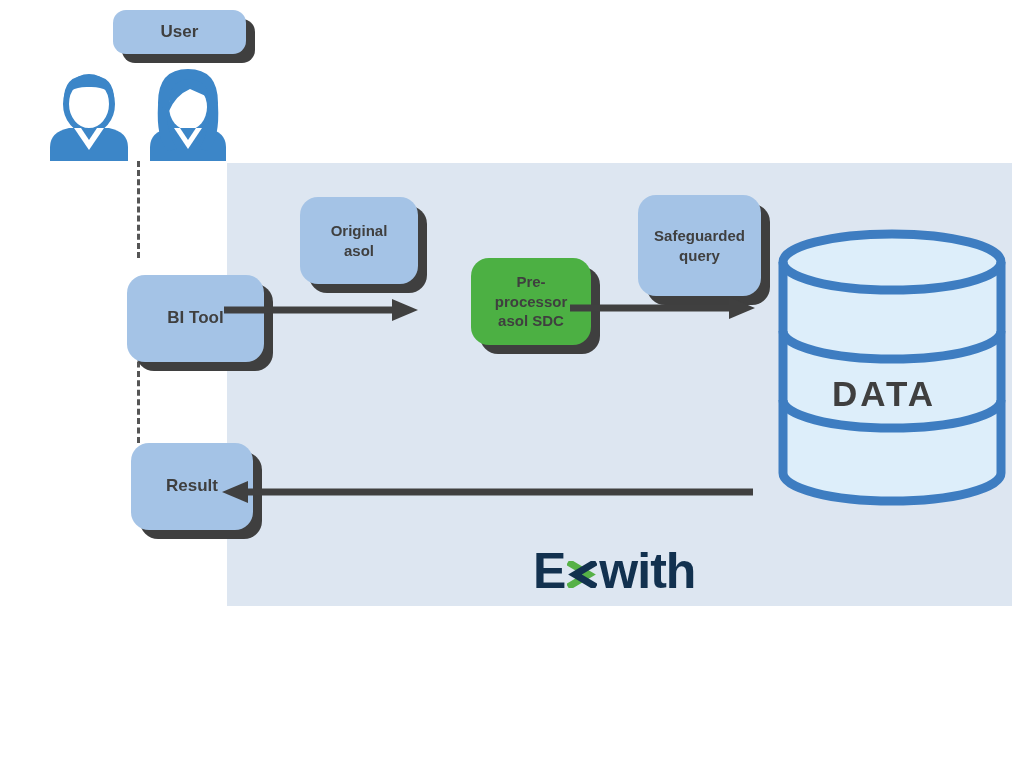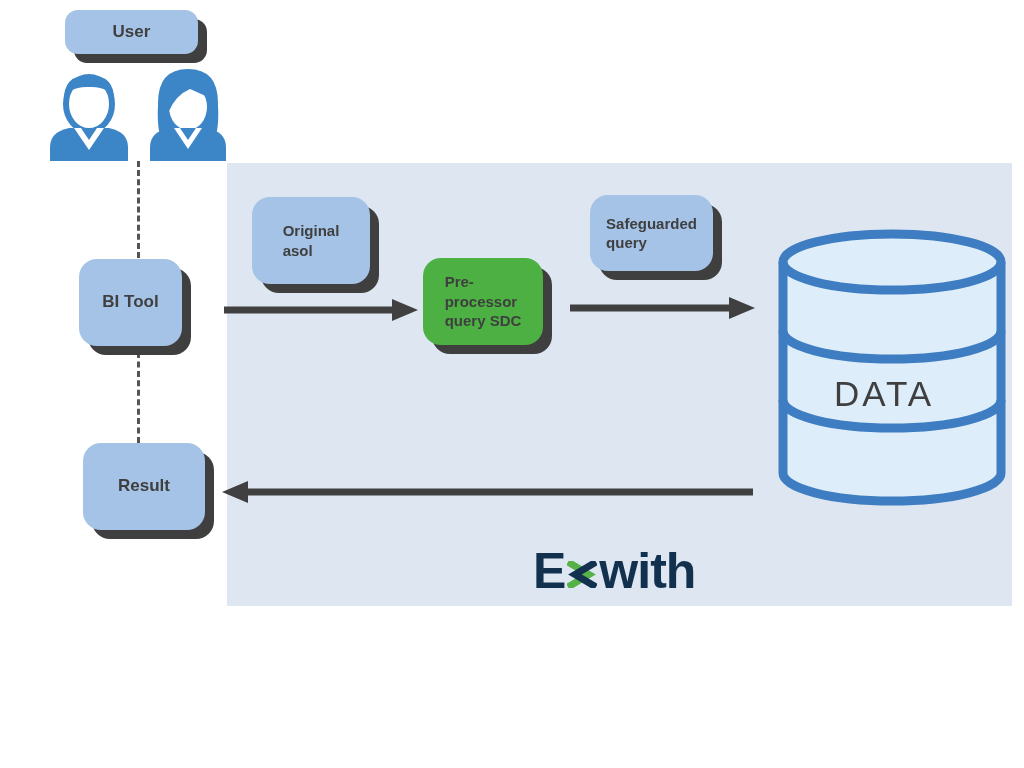--- a/index.html
+++ b/index.html
@@ -32,44 +32,45 @@
     position:absolute;
     left:227px;top:163px;width:785px;height:443px;
     background:var(--c-panel);
   }
   .node{
     position:absolute;
     display:flex;align-items:center;justify-content:center;
     background:var(--c-box_fill);
     color:var(--c-box_text);
     font-weight:bold;
-    text-align:left;
+    text-align:center;
     white-space:pre-line;
     line-height:1.3;
     border-radius:18px;
     box-shadow:9px 9px 0 var(--c-shadow);
+    margin-left:48px;
   }
   .node-user{left:65px;top:10px;width:133px;height:44px;border-radius:13px;font-size:17px;}
-  .node-bitool{left:79px;top:259px;width:103px;height:87px;font-size:17px;}
+  .node-bitool{left:79px;top:275px;width:137px;height:87px;font-size:17px;}
   .node-result{left:83px;top:443px;width:122px;height:87px;font-size:17px;}
   .node-origq{left:252px;top:197px;width:118px;height:87px;font-size:15px;}
   .node-prep{left:423px;top:258px;width:120px;height:87px;font-size:15px;background:var(--c-green_fill);}
-  .node-safeq{left:590px;top:195px;width:123px;height:76px;font-size:15px;}
+  .node-safeq{left:590px;top:195px;width:123px;height:101px;font-size:15px;}
   .dash{
     position:absolute;left:137px;width:0;
     border-left:3px dashed var(--c-dash);
   }
   .dash-1{top:161px;height:97px;}
   .dash-2{top:352px;height:91px;}
   .abs{position:absolute;}
   .data-label{
     position:absolute;
     left:778px;top:374px;width:212px;
     text-align:center;
-    font-size:35px;font-weight:normal;letter-spacing:3px;
+    font-size:35px;font-weight:bold;letter-spacing:3px;
     color:var(--c-box_text);
   }
   .logo{
     position:absolute;
     left:533px;top:546px;
     display:flex;align-items:baseline;
     font-size:50px;font-weight:bold;letter-spacing:-1px;
     color:var(--c-logo_navy);
     line-height:1;
   }
@@ -117,21 +118,21 @@
   </div>
 
   <div class="node node-origq">
     <span>Original
 asol</span>
   </div>
 
   <div class="node node-prep">
     <span>Pre-
 processor
-query SDC</span>
+asol SDC</span>
   </div>
 
   <div class="node node-safeq">
     <span>Safeguarded
 query</span>
   </div>
 
   <svg class="abs" style="left:224px;top:297px;" width="196" height="26" viewBox="0 0 196 26">
     <line x1="0" y1="13" x2="170" y2="13" style="stroke:var(--c-arrow)" stroke-width="7"></line>
     <polygon points="168,2 194,13 168,24" style="fill:var(--c-arrow)"></polygon>

